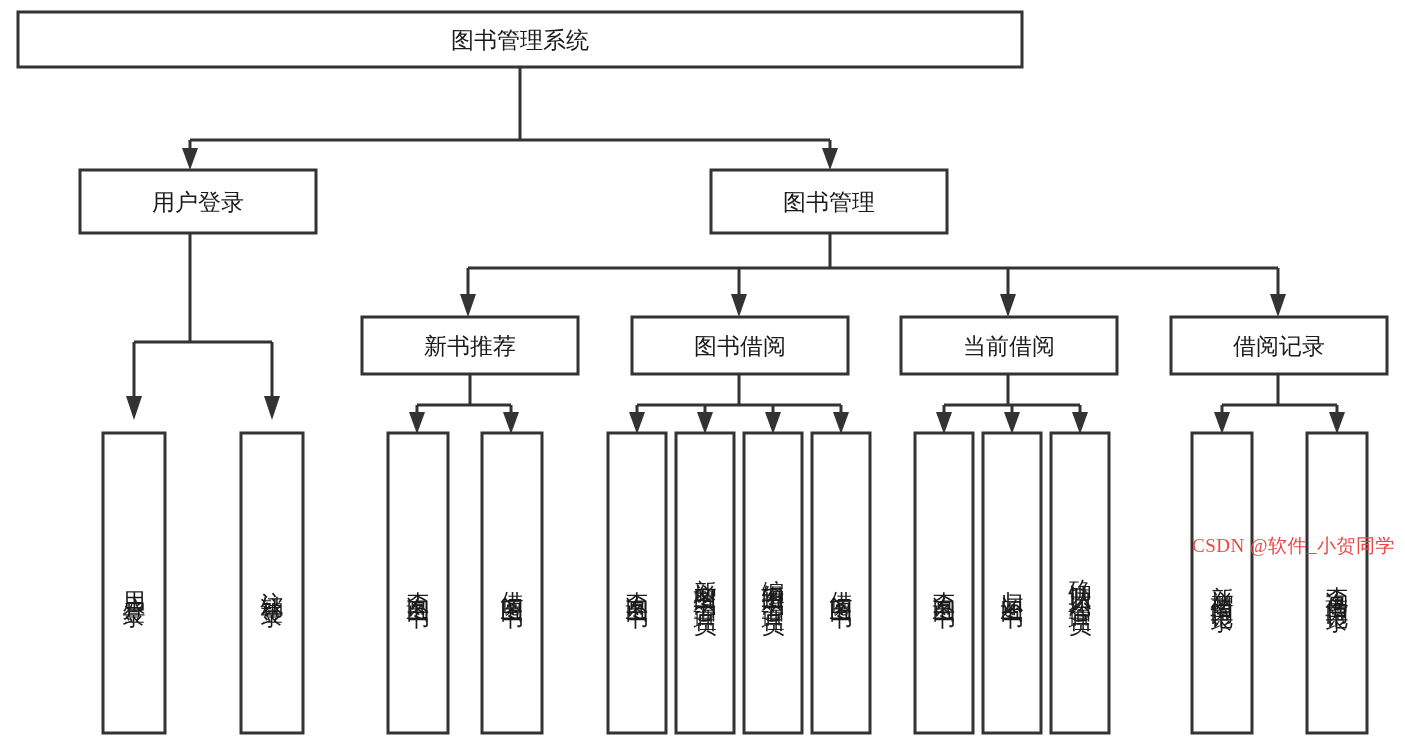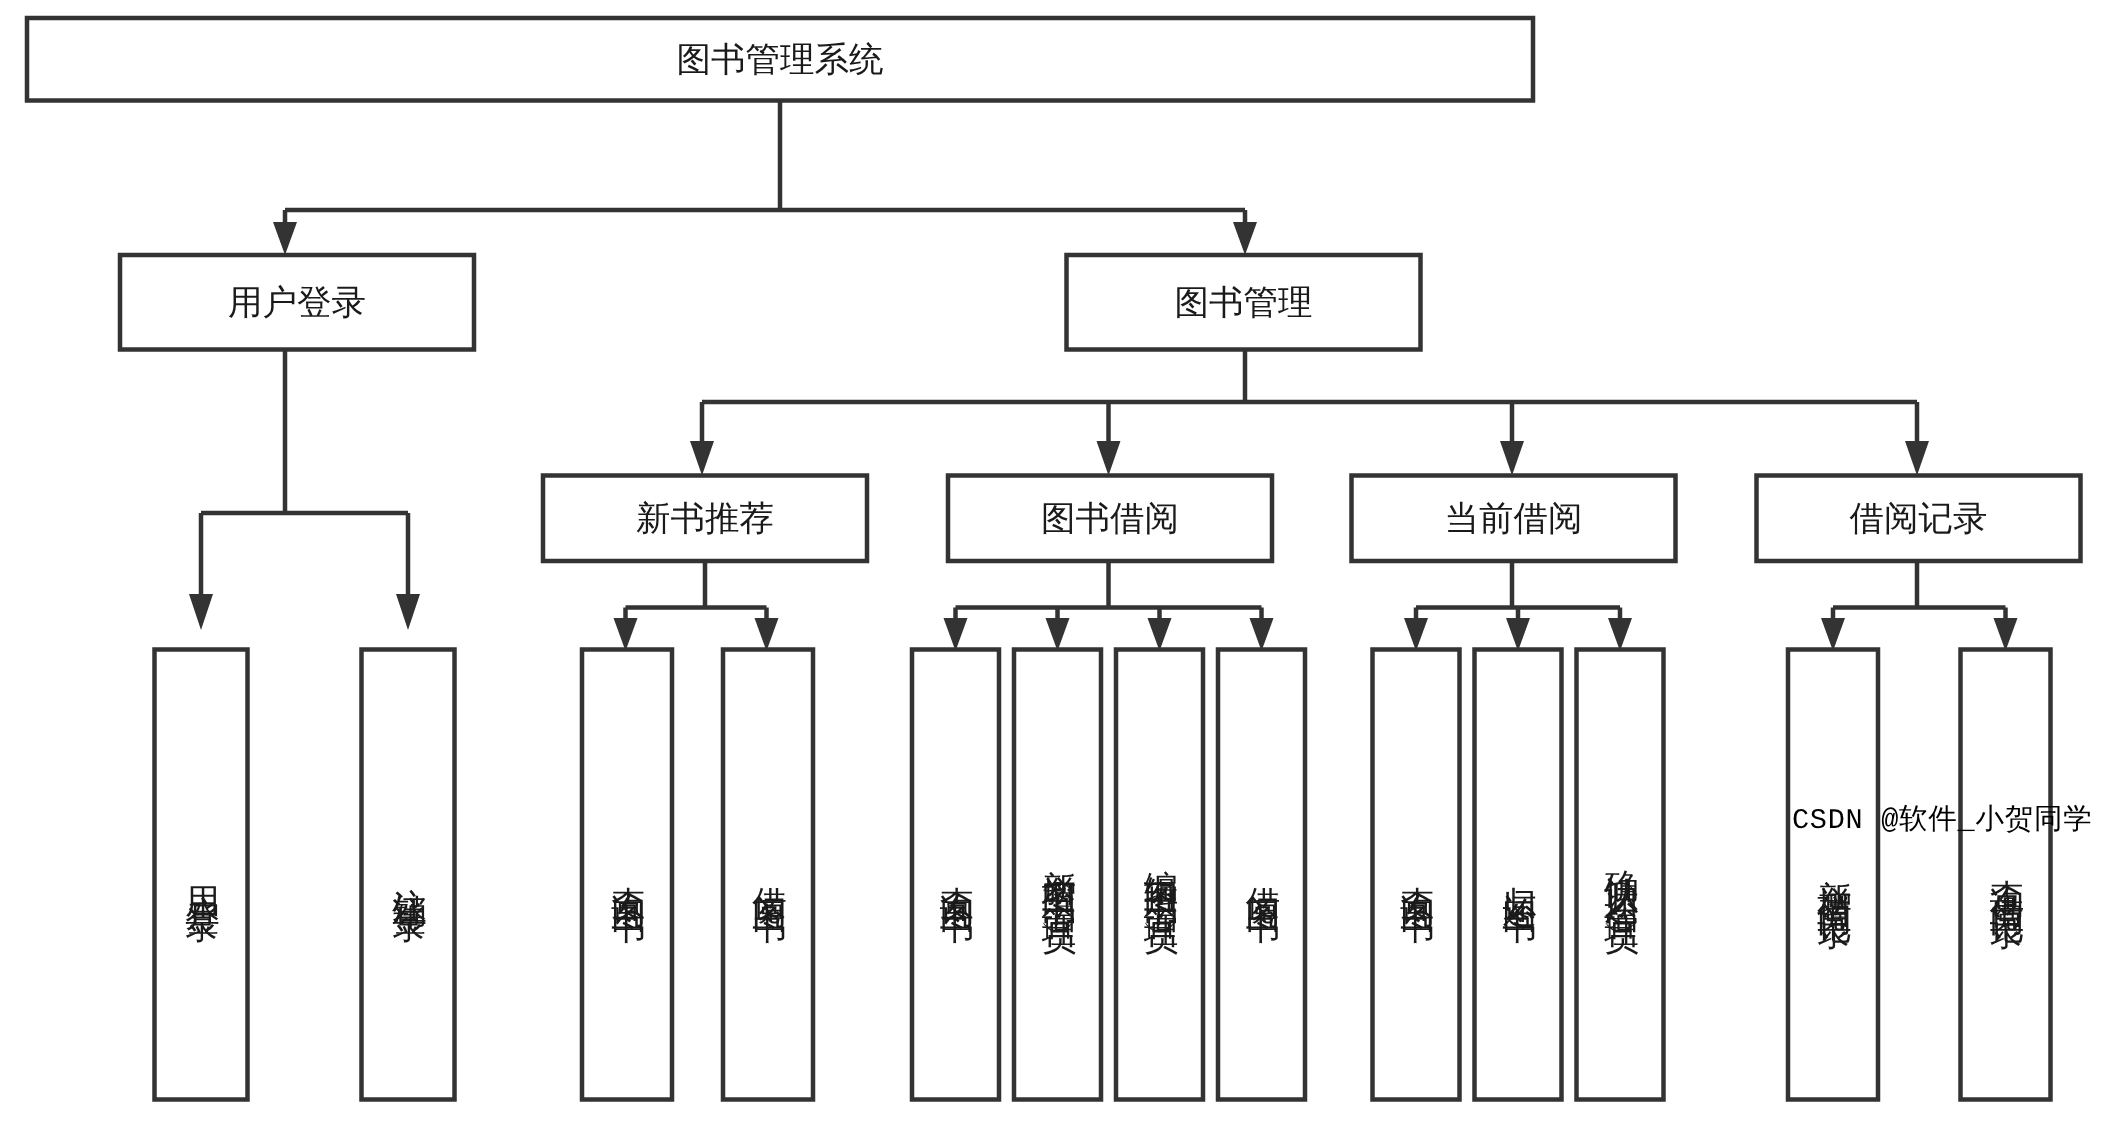--- a/index.html
+++ b/index.html
@@ -70,23 +70,23 @@
     line-height: 1;
     letter-spacing: 5px;
     color: #1a1a1a;
     white-space: nowrap;
     text-align: center;
   }
   .watermark {
     position: absolute;
     right: 10px;
     bottom: 6px;
-    font-family: Liberation Mono, monospace;
+    font-family: Liberation Serif, serif;
     font-size: 19px;
-    color: #000000;
+    color: #ef4444;
     letter-spacing: 0.5px;
     user-select: none;
     pointer-events: none;
   }
 </style>
 </head>
 <body>
 
 <div id="diagram-root">
 

